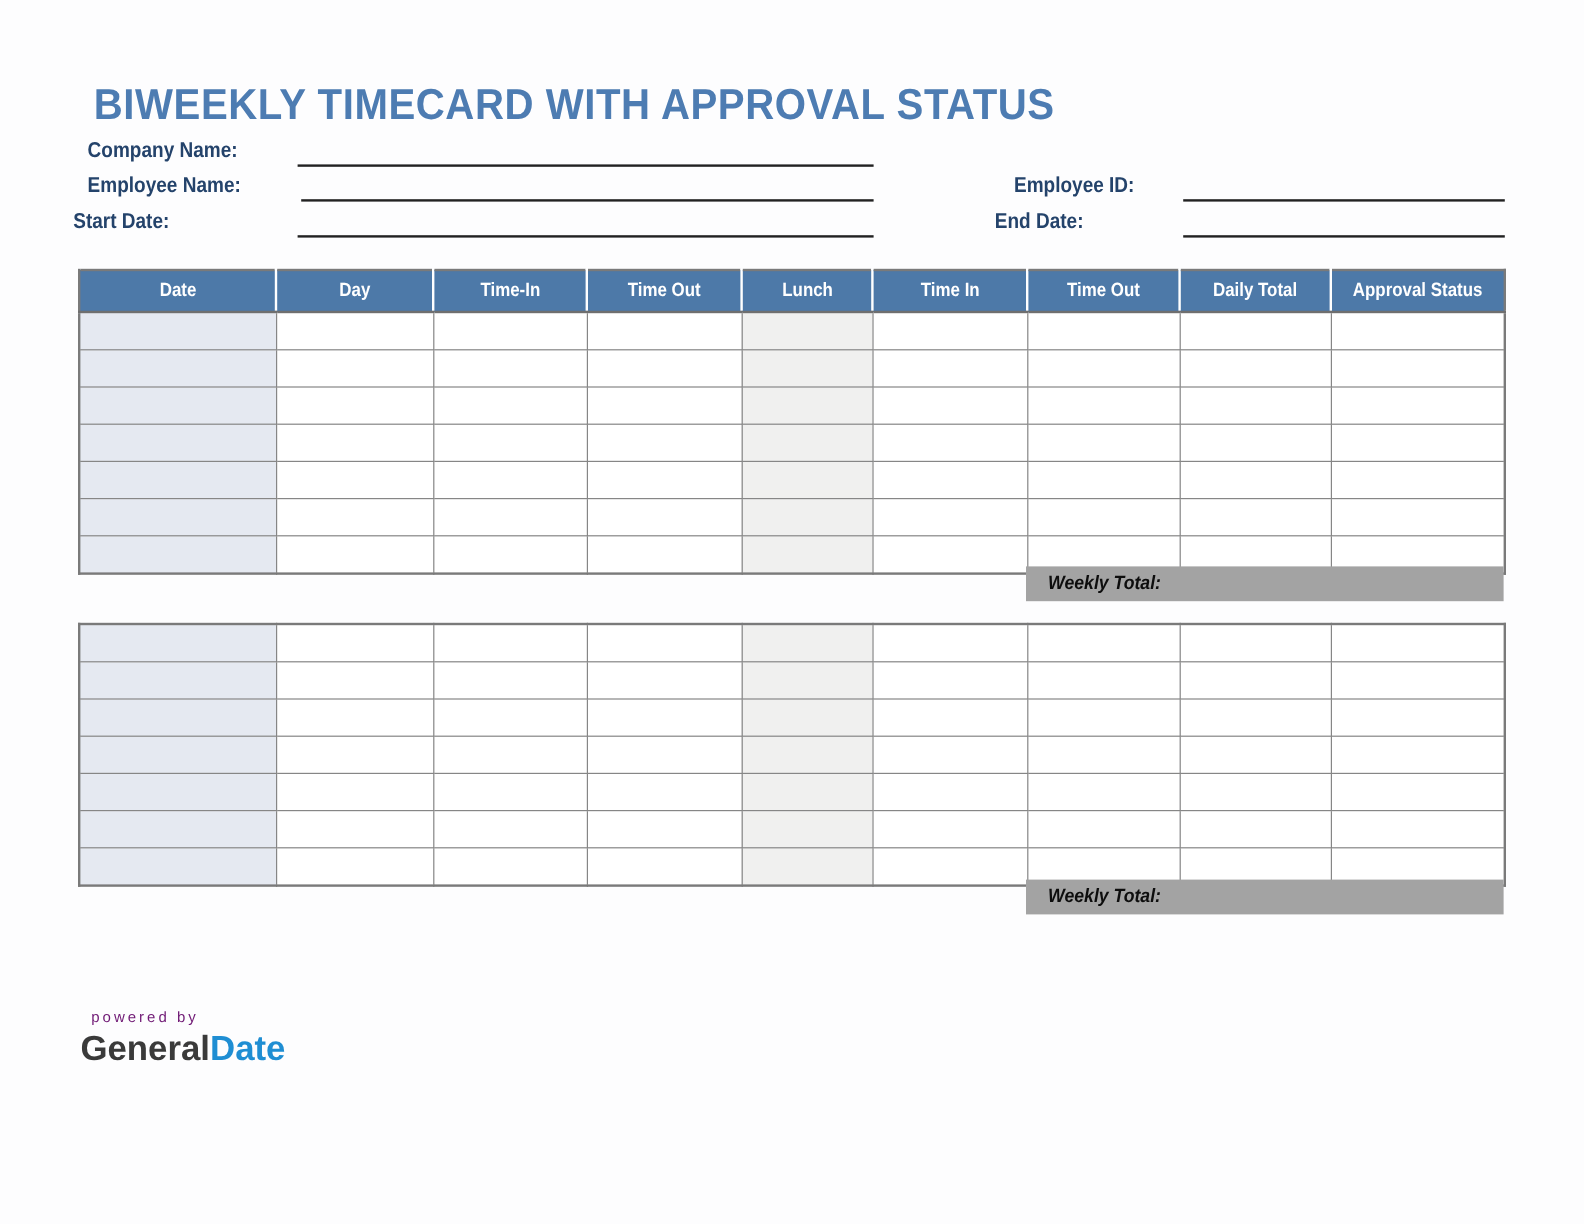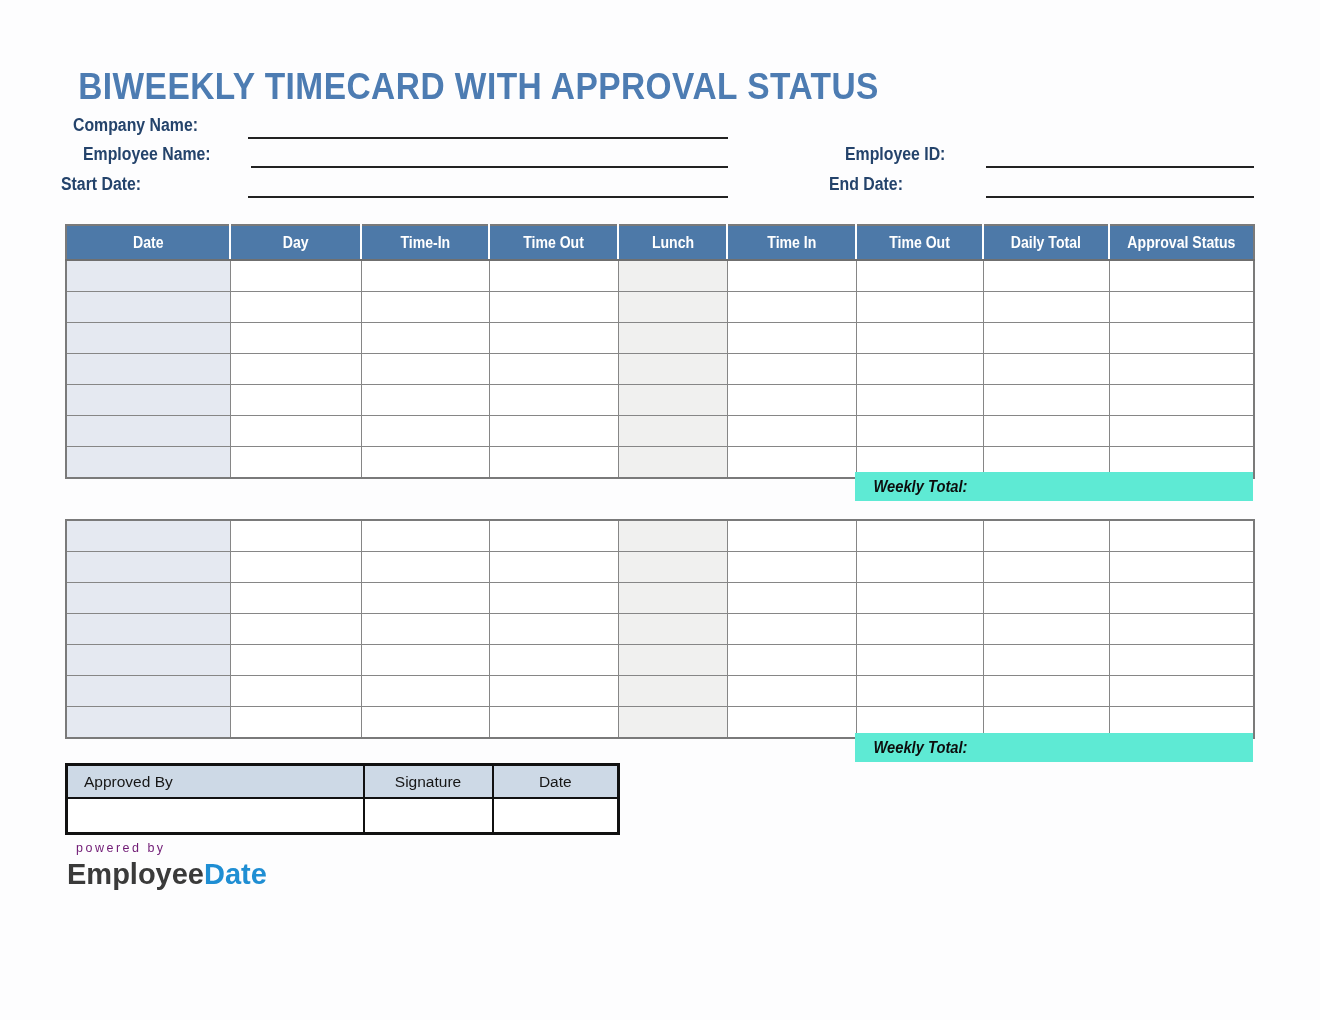--- a/index.html
+++ b/index.html
@@ -22,21 +22,21 @@
              border:2.5px solid #7a7a7a; }
   table.tc th { background:#4d79a8; color:#ffffff; font-size:16px; font-weight:700;
                 height:33px; text-align:center; padding:0;
                 border-left:2.5px solid #ffffff; border-bottom:2px solid #6f6f6f; }
   table.tc th:first-child { border-left:2.5px solid #7a7a7a; }
   table.tc td { border:1.5px solid #868686; height:30px; padding:0; background:#ffffff; }
   table.tc td.col-0 { background:#e5e9f1; }
   table.tc td.col-4 { background:#f0f0ef; }
 
   .bar { position:absolute; width:398px; display:flex; align-items:center; }
-  .bar.light { height:29px; background:#5eead4; }
+  .bar.light { height:29px; background:#a3a3a3; }
   .bar.dark  { height:31px; background:#4d79a8; }
   .wt { font-size:16px; font-weight:700; font-style:italic; color:#0d0d0d; padding-left:20px;
         display:inline-block; transform:scaleX(0.92); transform-origin:0 50%; }
   .th-label { font-size:17.5px; font-weight:700; color:#ffffff; padding-left:30px;
         display:inline-block; transform:scaleX(0.92); transform-origin:0 50%; }
 
   table.ap { position:absolute; width:552px; table-layout:fixed; border-collapse:collapse;
              border:3px solid #111; }
   table.ap th { background:#cdd9e6; font-size:15.5px; font-weight:400; color:#161616;
                 height:31px; padding:0; border:2px solid #111; border-bottom:2.5px solid #111;
@@ -54,21 +54,21 @@
 <body>
 
 <div class="page">
 
   <div class="title-wrap">
     <span class="title">BIWEEKLY TIMECARD WITH APPROVAL STATUS</span>
   </div>
 
   <div class="lbl" style="left:73px;top:115px">
     <span class="nar">Company Name:</span></div>
-  <div class="lbl" style="left:83px;top:144px">
+  <div class="lbl" style="left:73px;top:144px">
     <span class="nar">Employee Name:</span></div>
   <div class="lbl" style="left:61px;top:174px">
     <span class="nar">Start Date:</span></div>
   <div class="lbl" style="left:845px;top:144px">
     <span class="nar">Employee ID:</span></div>
   <div class="lbl" style="left:829px;top:174px">
     <span class="nar">End Date:</span></div>
 
   <div class="uline" style="left:248px;top:137px;width:480px"></div>
   <div class="uline" style="left:251px;top:166px;width:477px"></div>
@@ -276,43 +276,22 @@
           <td class="col-7"></td>
           <td class="col-8"></td>
         </tr>
       </tbody>
   </table>
 
   <div class="bar light" style="left:855px;top:733px">
     <span class="wt">Weekly Total:</span>
   </div>
 
-  <table class="ap" style="left:65px;top:763px">
-    <colgroup>
-        <col style="width:297px">
-        <col style="width:129px">
-        <col style="width:126px">
-      </colgroup>
-    <thead>
-      <tr>
-        <th class="apl"><span>Approved By</span></th>
-        <th><span>Signature</span></th>
-        <th><span>Date</span></th>
-      </tr>
-    </thead>
-    <tbody>
-      <tr>
-        <td></td>
-        <td></td>
-        <td></td>
-      </tr>
-    </tbody>
-  </table>
 
 
   <div class="powered">
     <span>powered by</span>
   </div>
   <div class="brand">
-    <span class="bg1">Employee</span><span class="bg2">Date</span>
+    <span class="bg1">General</span><span class="bg2">Date</span>
   </div>
 
 </div>
 
 </body></html>

